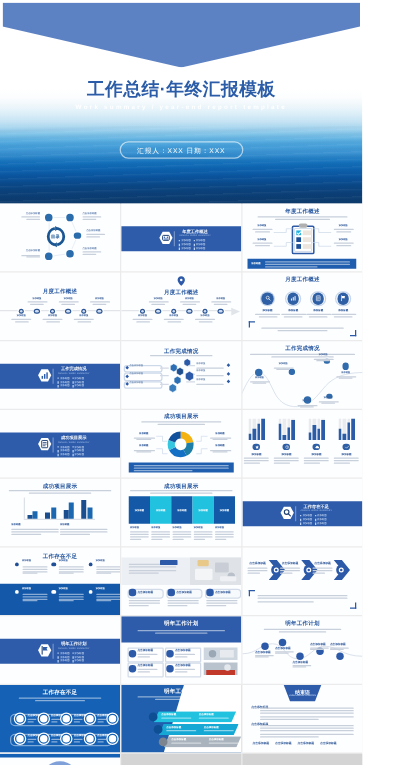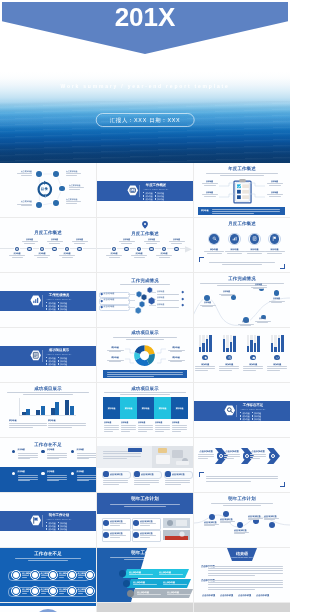--- a/index.html
+++ b/index.html
@@ -39,21 +39,21 @@
 </style>
 </head>
 <body>
 
 <div id="page">
 
   <div class="cover">
     <div class="sky"></div>
     <div class="waves"></div>
     <div class="chev"></div>
-    <div class="y">201X</div>
+    <div class="ttl">工作总结·年终汇报模板</div>
     <div class="tsub">Work summary / year-end report template</div>
     <div class="pill">汇报人：XXX    日期：XXX</div>
   </div>
 
   <div class="grid" id="grid">
       <div class="cell">
         <svg style="position:absolute;left:0;top:0;" width="96" height="54">
           <polygon points="39.3,11 56,11 62.2,25.4 56,39.7 39.3,42.3" fill="none" stroke="#e2e8f1" stroke-width=".6"></polygon>
         </svg>
         <svg style="position:absolute;left:36.7px;top:17.9px;" width="15.6" height="16.6" viewBox="0 0 44 44">

